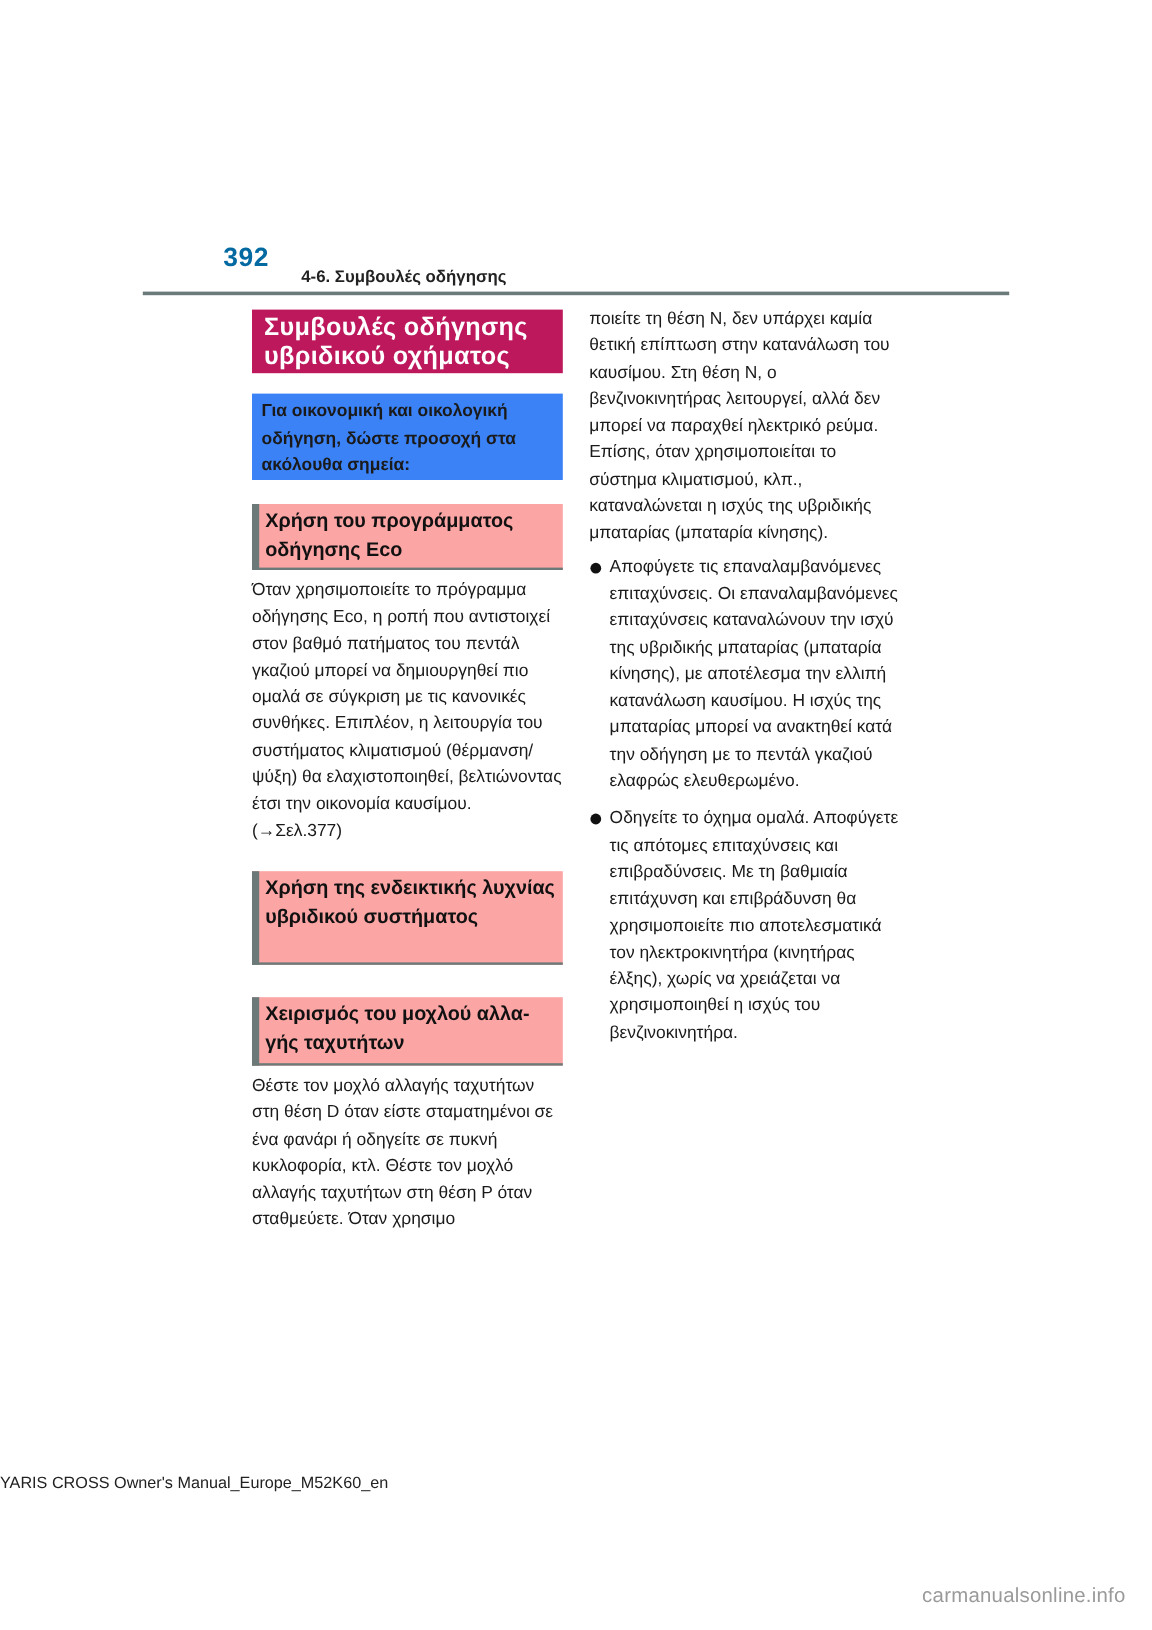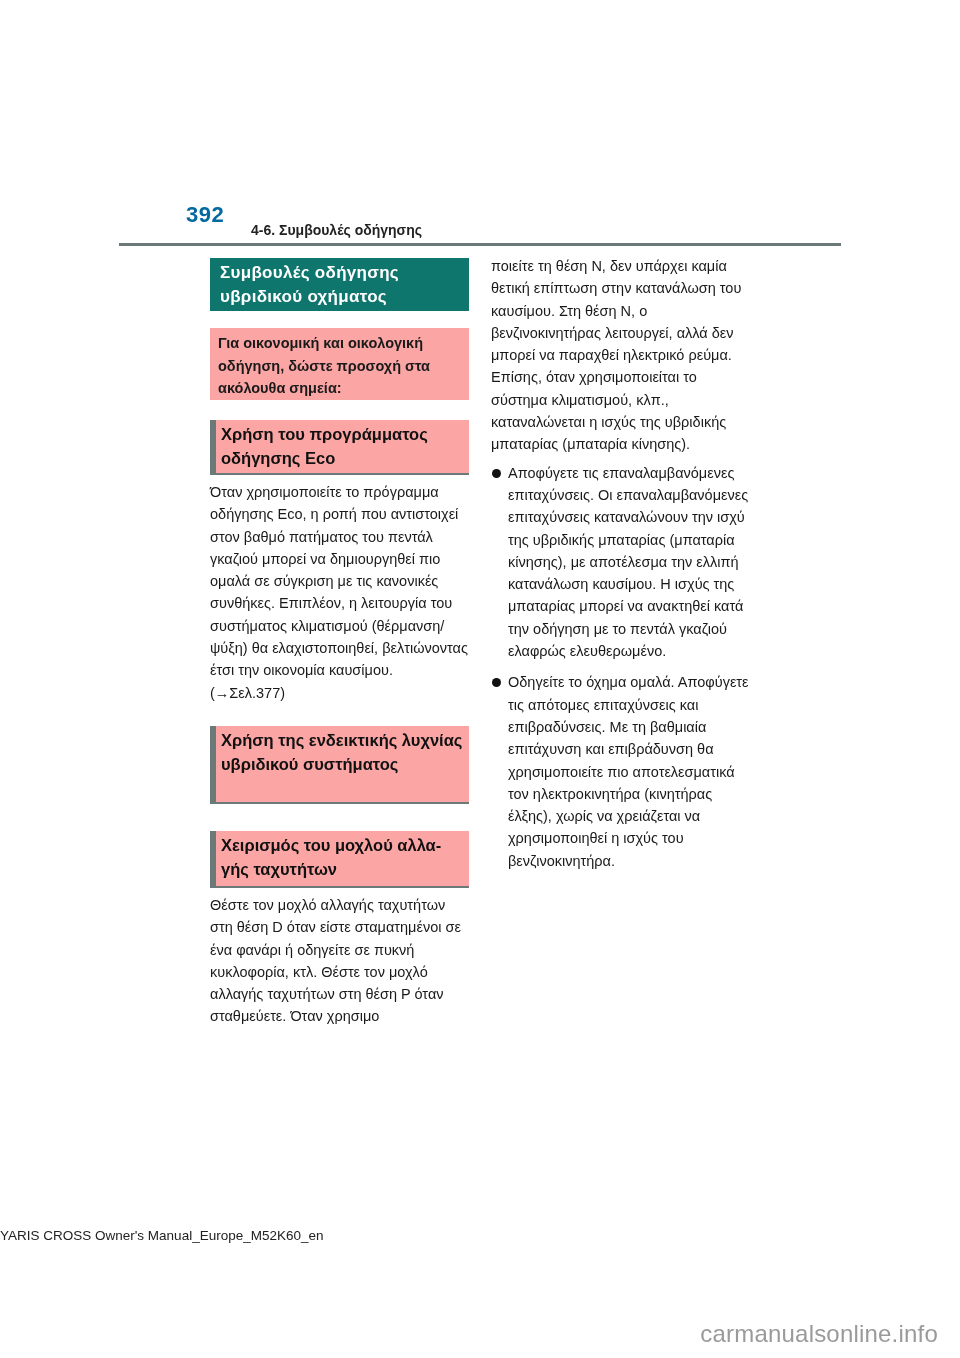--- a/index.html
+++ b/index.html
@@ -7,33 +7,33 @@
   body { position: relative; font-family: "Liberation Sans", "DejaVu Sans", sans-serif; color: #1a1a1a; }
 
   .page-number { position: absolute; left: 186px; top: 202px; font-size: 22px; font-weight: bold; color: #0369a1; letter-spacing: 0.5px; }
   .section-label { position: absolute; left: 251px; top: 222px; font-size: 14px; font-weight: bold; color: #222; }
   .header-rule { position: absolute; left: 119px; top: 243px; width: 722px; height: 3px; background: #6b7a78; }
 
   .col { position: absolute; width: 259px; }
   .col-left { left: 210px; top: 258px; }
   .col-right { left: 491px; top: 255px; }
 
-  .title-box { background: #0f766e; color: #ffffff; font-size: 17px; font-weight: bold; line-height: 24px; padding: 3px 8px 5px 10px; height: 53px; letter-spacing: 0.3px; }
-  .info-box { margin-top: 17px; background: #fca5a5; font-size: 14.5px; font-weight: bold; line-height: 22.5px; padding: 4px 8px 6px 8px; height: 72px; }
+  .title-box { background: #be185d; color: #ffffff; font-size: 21px; font-weight: bold; line-height: 24px; padding: 3px 8px 5px 10px; height: 53px; letter-spacing: 0.3px; }
+  .info-box { margin-top: 17px; background: #3b82f6; font-size: 14.5px; font-weight: bold; line-height: 22.5px; padding: 4px 8px 6px 8px; height: 72px; }
 
   .sec-head { background: #fca5a5; border-left: 6px solid #6b7a78; border-bottom: 2px solid #6b7a78; font-size: 16.5px; font-weight: bold; line-height: 24px; padding: 2px 6px 3px 5px; color: #111; }
 
   .para { font-size: 14.5px; line-height: 22.3px; color: #1a1a1a; }
 
   .bullets { list-style: none; }
   .bullets li { position: relative; padding-left: 17px; font-size: 14.5px; line-height: 22.3px; margin-bottom: 9px; }
   .bullets li .dot { position: absolute; left: 1px; top: 7px; width: 9px; height: 9px; border-radius: 50%; background: #111; }
 
   .footer { position: absolute; left: 0; width: 960px; top: 1228px; text-align: left; font-size: 13.5px; color: #222; }
-  .watermark { position: absolute; right: 22px; top: 1320px; font-size: 24px; color: #9a9a9a; letter-spacing: 0.2px; }
+  .watermark { position: absolute; right: 22px; top: 1320px; font-size: 17px; color: #9a9a9a; letter-spacing: 0.2px; }
 </style>
 </head>
 <body>
 
 <div class="page-number">392</div>
 <div class="section-label">4-6. Συμβουλές οδήγησης</div>
 <div class="header-rule"></div>
 
 <div class="col col-left">
   <div class="title-box">Συμβουλές οδήγησης υβριδικού οχήματος</div>

